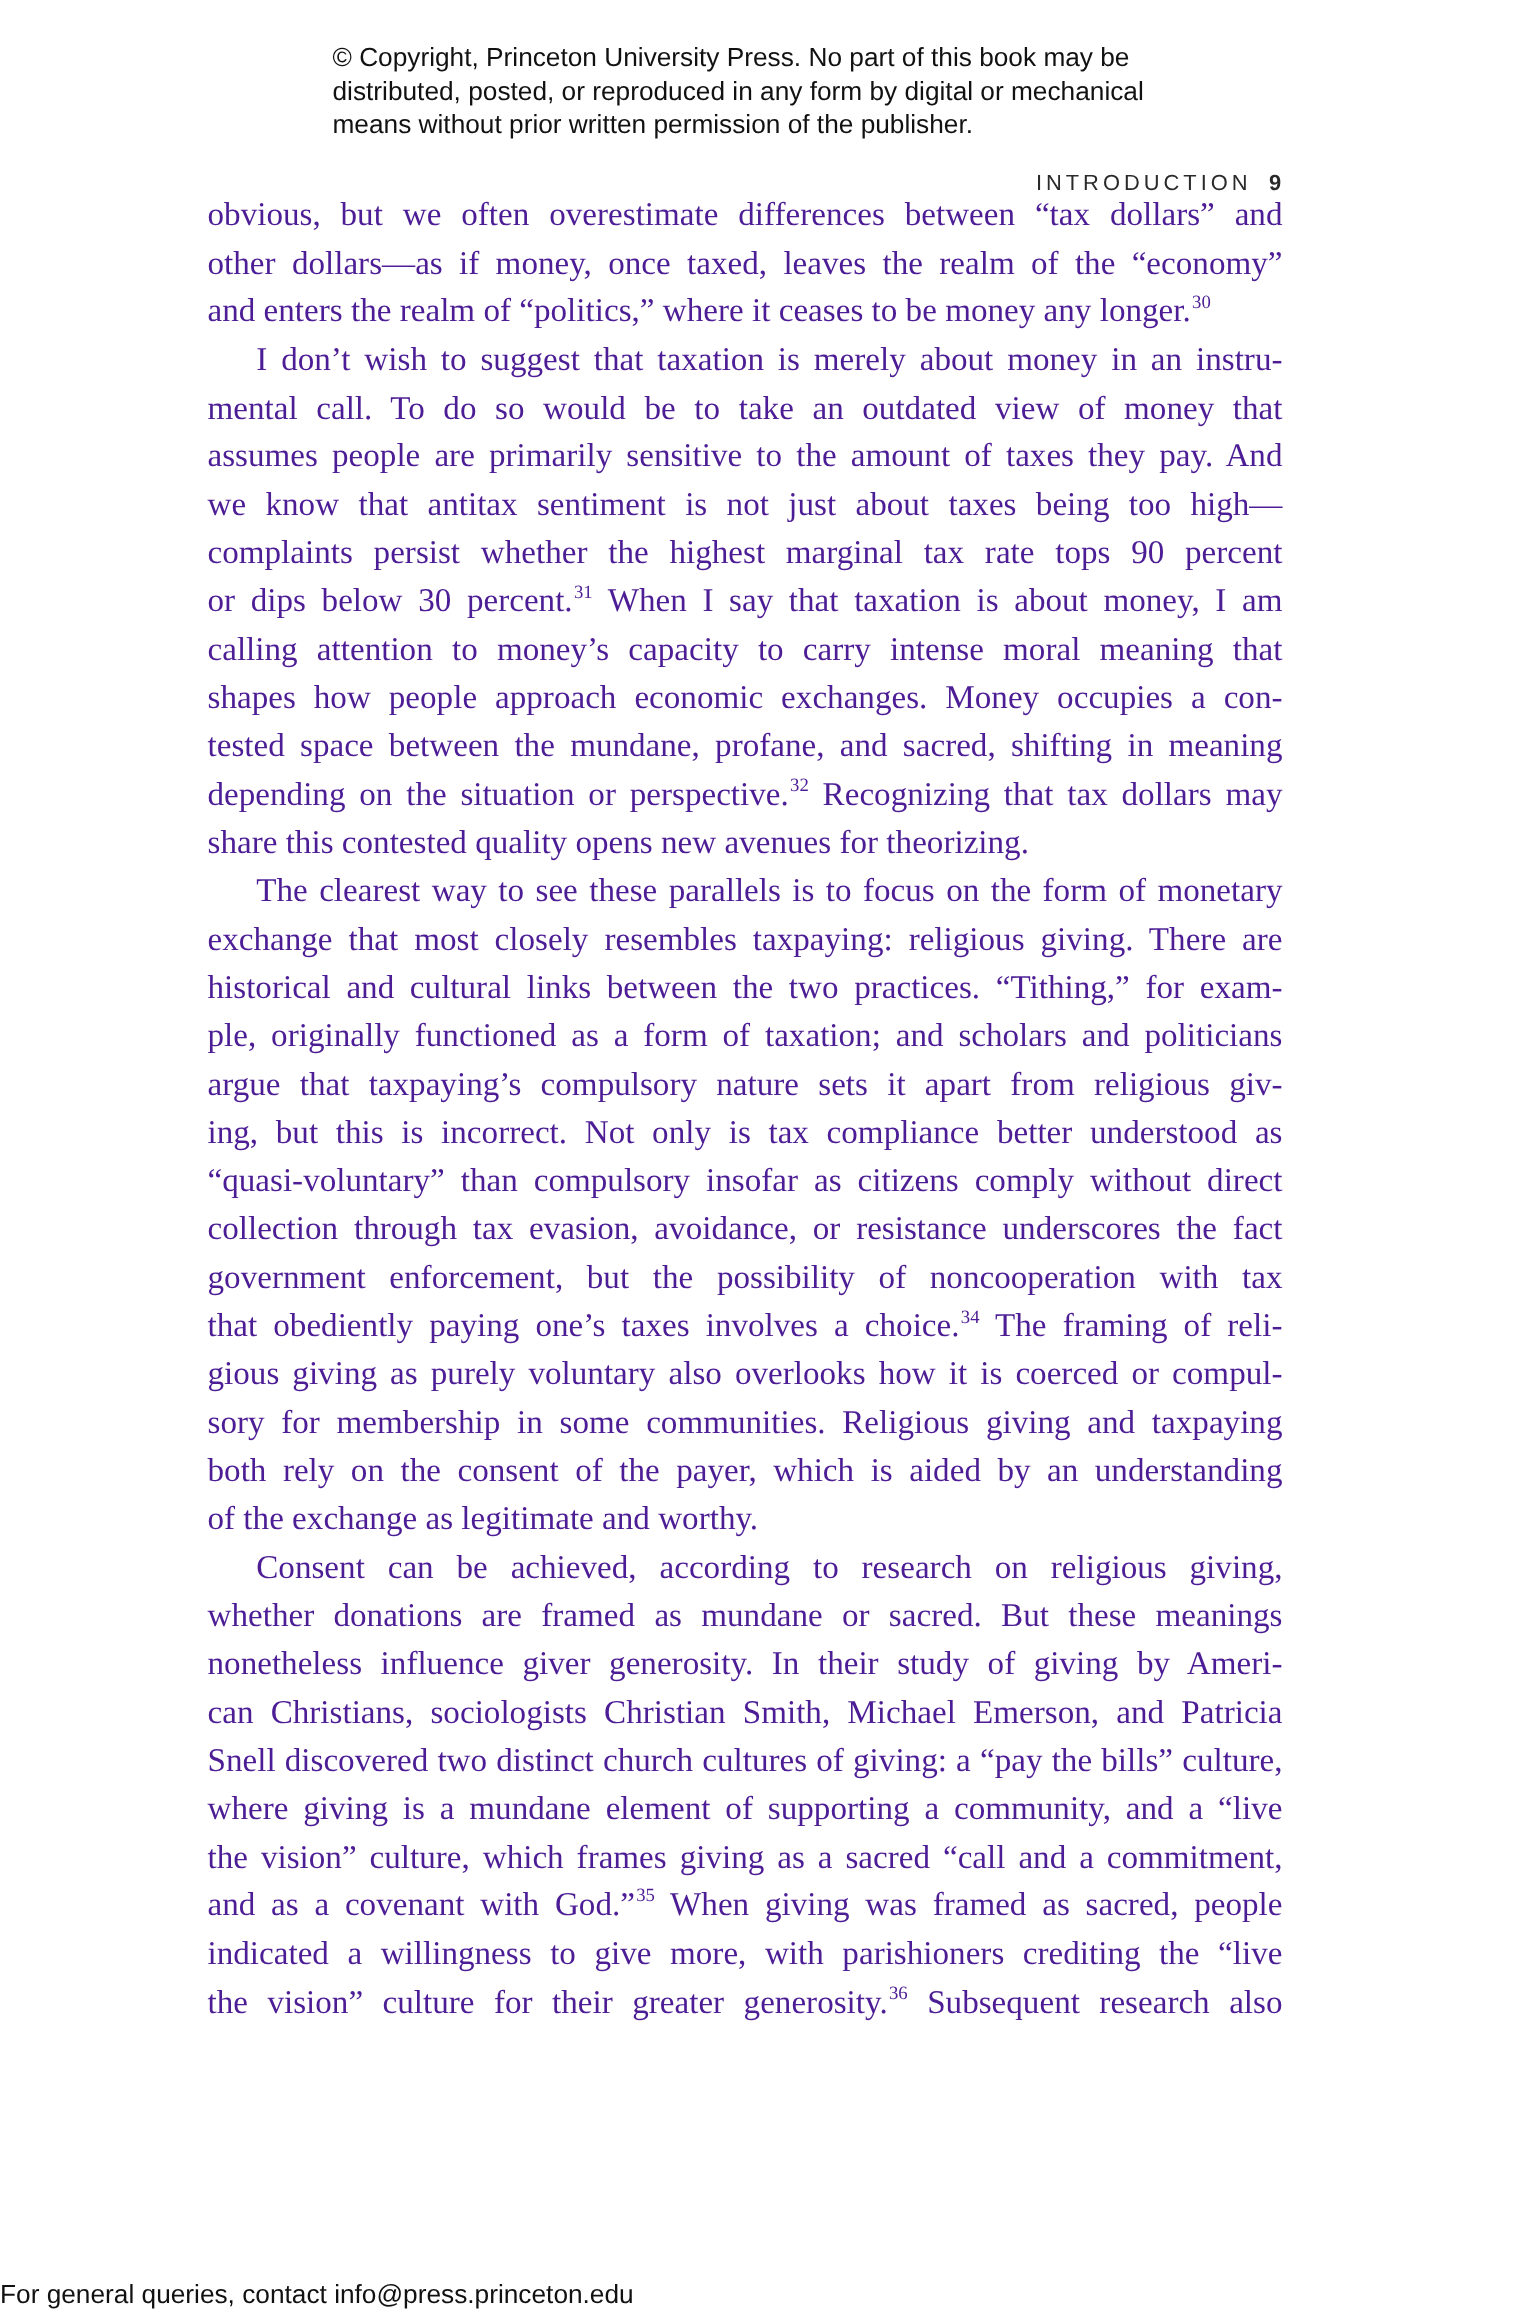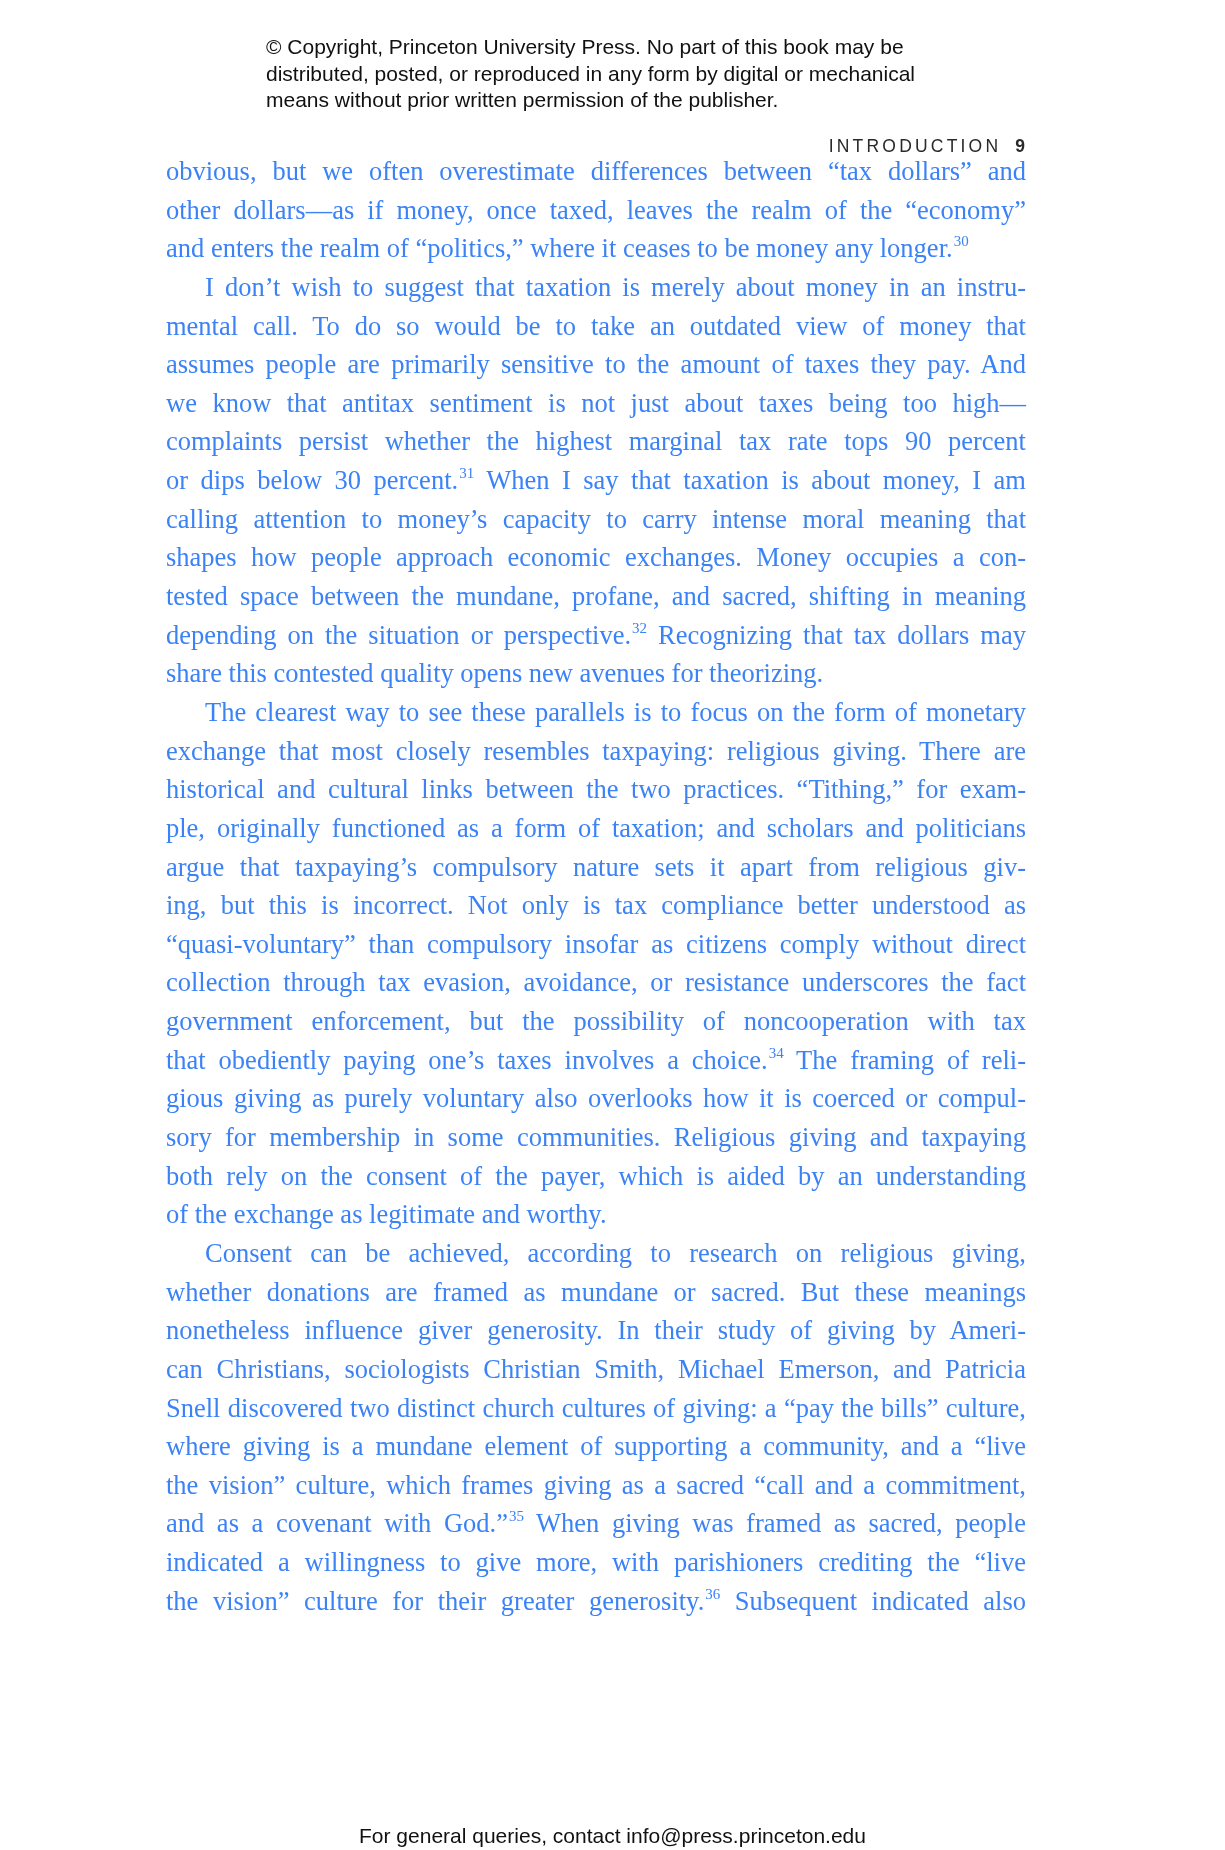--- a/index.html
+++ b/index.html
@@ -43,21 +43,21 @@
       font-weight: bold;
     }
     .body-text {
       position: absolute;
       left: 166px;
       top: 152px;
       width: 860px;
       font-family: "Liberation Serif", serif;
       font-size: 26.5px;
       line-height: 38.65px;
-      color: #3b82f6;
+      color: #4c1d95;
     }
     .line {
       display: block;
       white-space: nowrap;
       text-align: justify;
       text-align-last: justify;
       height: 38.65px;
     }
     .line.last {
       text-align-last: left;
@@ -72,21 +72,20 @@
       position: relative;
       top: -11px;
       margin-left: 1px;
       font-family: Liberation Serif, serif;
     }
     .footer {
       position: absolute;
       left: 0;
       width: 1225px;
       top: 1824px;
-      text-align: center;
       font-family: "Liberation Sans", sans-serif;
       font-size: 21px;
       color: #111;
     }
   </style>
 </head>
 <body>
 
 <div class="notice">
   <div>© Copyright, Princeton University Press. No part of this book may be</div>
@@ -129,16 +128,16 @@
     <span class="line last"><span>of the exchange as legitimate and worthy.</span></span>
     <span class="line indent"><span>Consent can be achieved, according to research on religious giving,</span></span>
     <span class="line"><span>whether donations are framed as mundane or sacred. But these meanings</span></span>
     <span class="line"><span>nonetheless influence giver generosity. In their study of giving by Ameri-</span></span>
     <span class="line"><span>can Christians, sociologists Christian Smith, Michael Emerson, and Patricia</span></span>
     <span class="line"><span>Snell discovered two distinct church cultures of giving: a “pay the bills” culture,</span></span>
     <span class="line"><span>where giving is a mundane element of supporting a community, and a “live</span></span>
     <span class="line"><span>the vision” culture, which frames giving as a sacred “call and a commitment,</span></span>
     <span class="line"><span>and as a covenant with God.”</span><sup class="note">35</sup><span> When giving was framed as sacred, people</span></span>
     <span class="line"><span>indicated a willingness to give more, with parishioners crediting the “live</span></span>
-    <span class="line"><span>the vision” culture for their greater generosity.</span><sup class="note">36</sup><span> Subsequent indicated also</span></span>
+    <span class="line"><span>the vision” culture for their greater generosity.</span><sup class="note">36</sup><span> Subsequent research also</span></span>
   </div>
 
 <div class="footer">For general queries, contact info@press.princeton.edu</div>
 
 </body></html>

